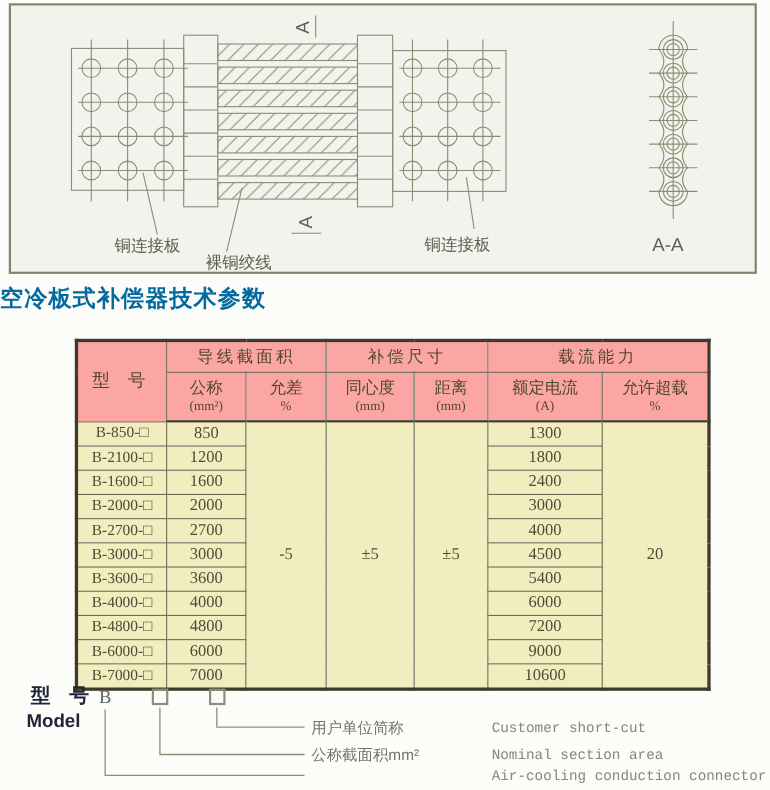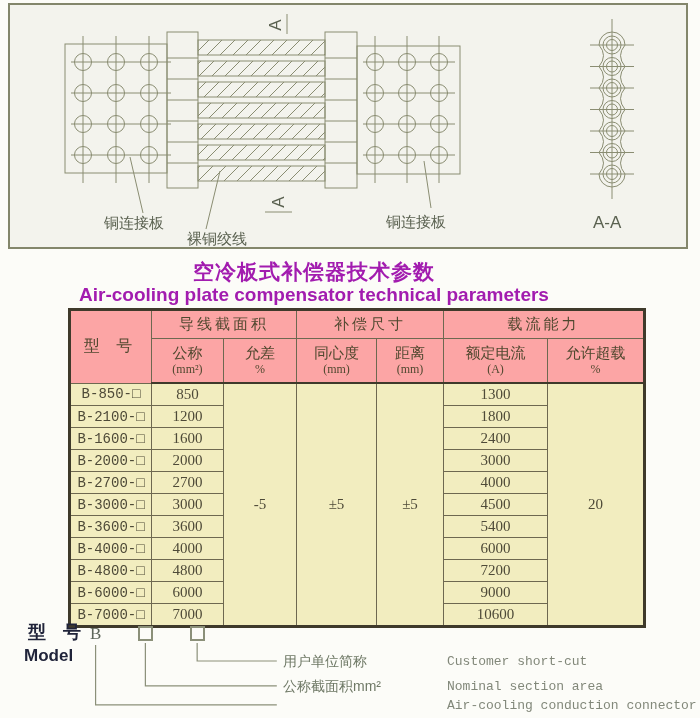--- a/index.html
+++ b/index.html
@@ -9,41 +9,41 @@
     font-family:"Liberation Sans",sans-serif;
     overflow:hidden;
   }
   
   .panel{
     position:absolute;left:8px;top:3px;width:680px;height:246px;
     background:#f3f3ed;border:2px solid #83866b;box-sizing:border-box;
   }
   .panel svg{position:absolute;left:0;top:0;}
   
-  .title-wrap{position:absolute;left:0;top:260px;width:628px;text-align:center;color:#a21caf;}
+  .title-wrap{position:absolute;left:0;top:260px;width:628px;text-align:left;color:#0369a1;}
   .title-zh{font-size:21px;font-weight:bold;letter-spacing:1px;line-height:24px;}
   .title-en{font-size:19px;font-weight:bold;line-height:21px;}
   
   .ptable{
     position:absolute;left:68px;top:308px;width:575px;
     border-collapse:collapse;table-layout:fixed;
     border:3px solid #3f3a2b;
     font-family:"Liberation Sans",sans-serif;
   }
   .ptable th,.ptable td{
     border:1px solid #6e6850;text-align:center;vertical-align:middle;
     padding:0;overflow:hidden;
   }
   .ptable thead th{background:#fca5a5;color:#50482f;font-weight:normal;}
   .th-group{height:27px;font-size:15px;letter-spacing:3px;}
   .th-sub{height:43px;font-size:15px;line-height:17px;margin-top:12px;}
   .th-sub .unit{display:block;font-size:12px;font-family:"Liberation Serif",serif;letter-spacing:0;}
   .th-model{font-size:16px;letter-spacing:6px;}
   .ptable tbody td{background:#f2edbf;height:21px;color:#4e4a38;}
-  .c-model{font-family:Liberation Mono, monospace;font-size:14px;}
+  .c-model{font-family:Liberation Serif, serif;font-size:14px;}
   .c-num{font-family:"Liberation Serif",serif;font-size:15px;}
   .ptable thead tr:last-child th{border-bottom:2px solid #3f3a2b;}
   
   .lg-model-zh{position:absolute;left:28px;top:620px;font-size:18px;font-weight:bold;letter-spacing:6px;color:#20243a;}
   .lg-model-en{position:absolute;left:24px;top:646px;font-size:17px;font-weight:bold;color:#20243a;}
   .lg-prefix{position:absolute;left:90px;top:624px;font-size:17px;font-family:"Liberation Serif",serif;color:#5d665a;}
   .lg-box{position:absolute;width:15px;height:15px;border:2px solid #8b9079;background:transparent;box-sizing:border-box;}
   .lg-box1{left:138px;top:626px;}
   .lg-box2{left:190px;top:626px;}
   .lg-zh{position:absolute;left:283px;width:170px;font-size:14px;color:#6e7865;white-space:nowrap;}
@@ -196,21 +196,20 @@
 
     <text class="drawing-label" x="94" y="223">铜连接板</text>
     <text class="drawing-label" x="177" y="239">裸铜绞线</text>
     <text class="drawing-label" x="376" y="222">铜连接板</text>
     <text class="section-label" x="583" y="223">A-A</text>
   </svg>
 </div>
 
 <div class="title-wrap">
   <div class="title-zh">空冷板式补偿器技术参数</div>
-  <div class="title-en">Air-cooling plate compensator technical parameters</div>
 </div>
 
 <table class="ptable">
   <colgroup>
     <col style="width:82px">
       <col style="width:72px">
       <col style="width:73px">
     <col style="width:80px">
       <col style="width:67px">
       <col style="width:104px">

